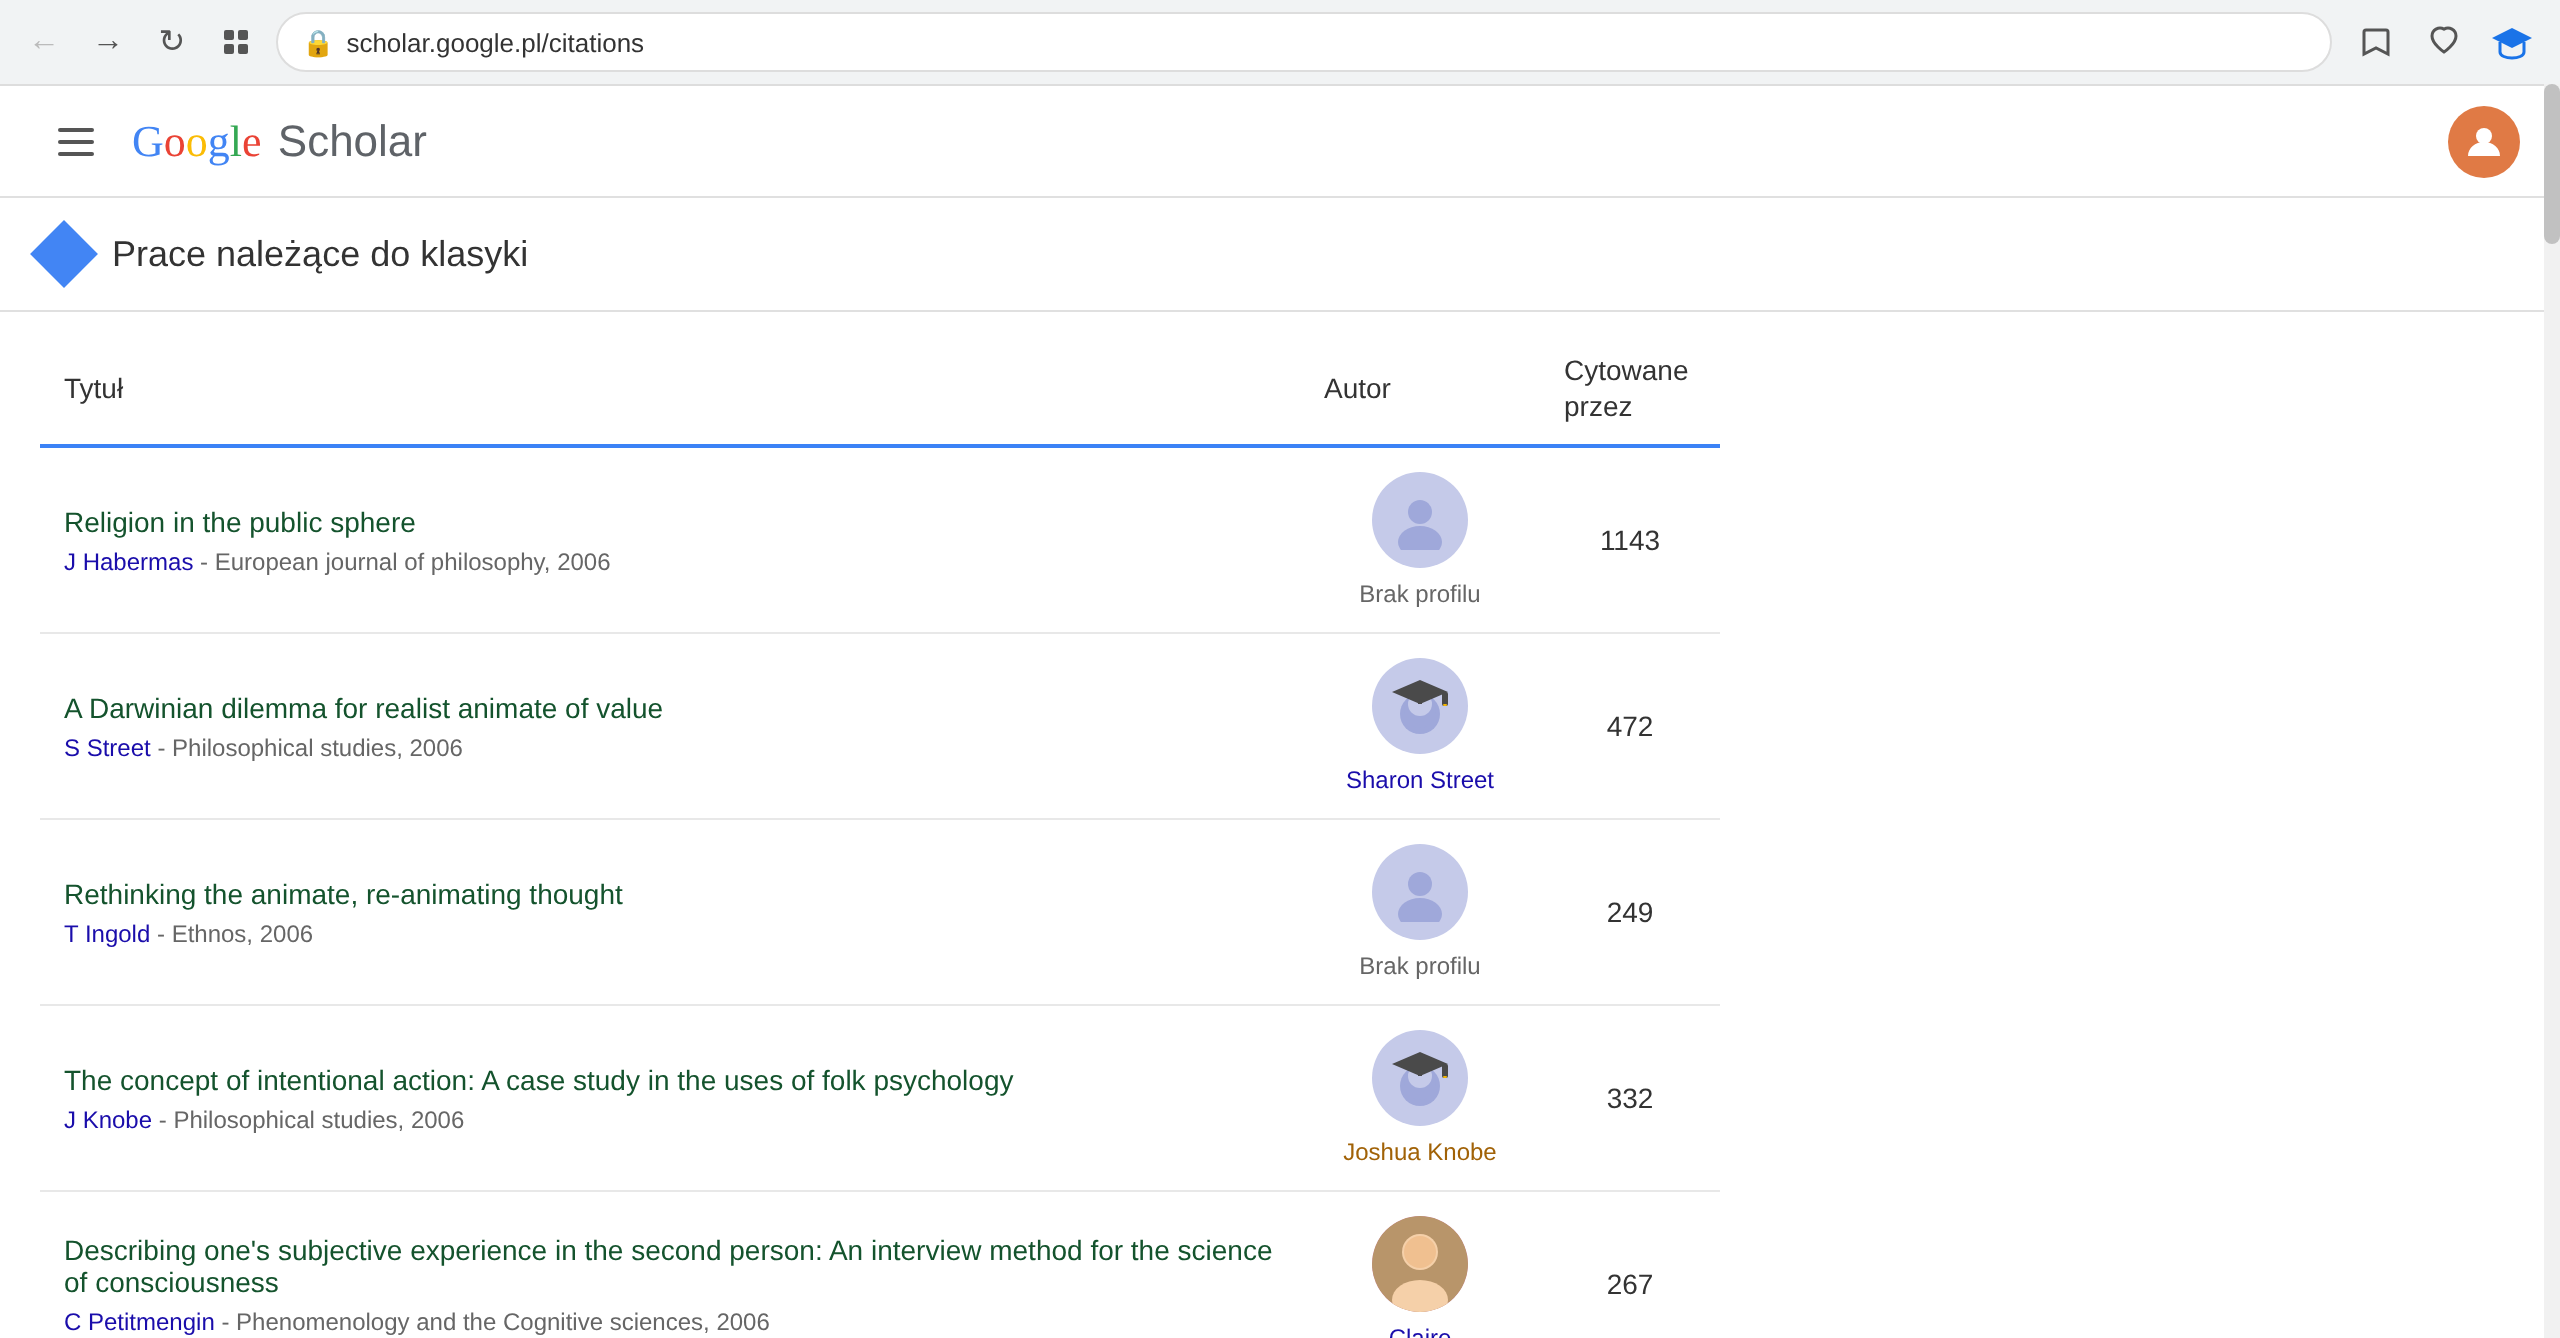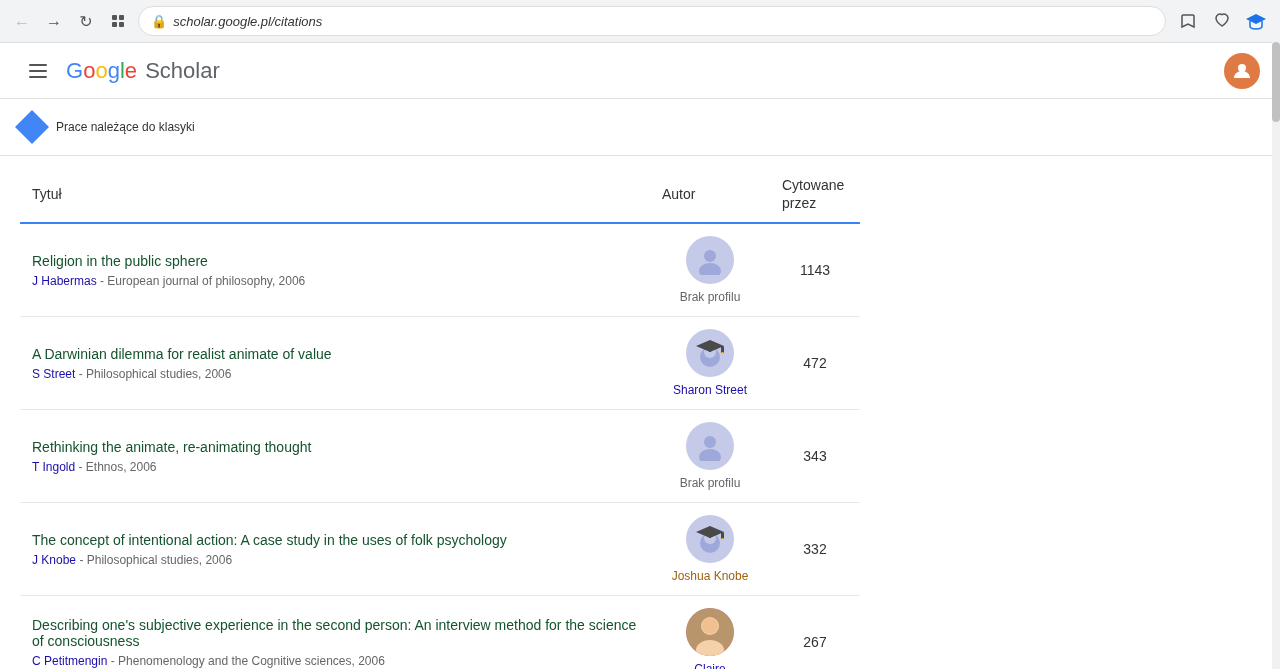--- a/index.html
+++ b/index.html
@@ -29,21 +29,21 @@
       display: flex;
       align-items: center;
       background: #fff;
       border: 1px solid #ddd;
       border-radius: 20px;
       padding: 4px 12px;
       height: 30px;
       gap: 6px;
     }
     .address-bar .lock-icon { color: #1e7e34; font-size: 13px; }
-    .address-bar .url-text { font-size: 13px; color: #333; flex: 1; font-style: italic; }
+    .address-bar .url-text { font-size: 13px; color: #333; flex: 1; }
     .browser-actions {
       display: flex; gap: 6px; align-items: center;
     }
     .browser-action-btn {
       width: 28px; height: 28px; display: flex; align-items: center; justify-content: center;
       border: none; background: none; cursor: pointer; border-radius: 50%; color: #555; font-size: 16px;
     }
 
     
     .scholar-header {
@@ -55,21 +55,21 @@
     }
     .hamburger-btn {
       width: 36px; height: 36px; display: flex; align-items: center; justify-content: center;
       cursor: pointer; border-radius: 50%; border: none; background: none; color: #555;
       font-size: 18px; margin-right: 10px;
     }
     .logo {
       display: flex; align-items: center; gap: 0; font-size: 22px; font-weight: 400;
       margin-right: auto;
     }
-    .logo-google { font-family: Liberation Sans, sans-serif; }
+    .logo-google { font-family: Liberation Serif, serif; }
     .logo-google .g1 { color: #4285f4; }
     .logo-google .g2 { color: #ea4335; }
     .logo-google .g3 { color: #fbbc05; }
     .logo-google .g4 { color: #4285f4; }
     .logo-google .g5 { color: #34a853; }
     .logo-google .g6 { color: #ea4335; }
     .logo-scholar { color: #5f6368; font-size: 22px; margin-left: 2px; }
     .user-avatar {
       width: 36px; height: 36px; border-radius: 50%;
       background: #e07a45;
@@ -84,21 +84,21 @@
       padding: 16px 20px;
       gap: 12px;
       border-bottom: 1px solid #e0e0e0;
     }
     .diamond-icon {
       width: 24px; height: 24px;
       background: #4285f4;
       transform: rotate(45deg);
       flex-shrink: 0;
     }
-    .page-title { font-size: 12px; color: #333; font-weight: 400; text-align: right; }
+    .page-title { font-size: 18px; color: #333; font-weight: 400; text-align: right; }
 
     
     .main-content {
       padding: 10px 20px 20px 20px;
     }
 
     
     .citations-table {
       width: 840px;
       border-collapse: collapse;
@@ -294,21 +294,21 @@
       </span>
     </td>
           <td class="author-cell">
         <div style="width:48px;height:48px;border-radius:50%;background:#c5cae9;margin:0 auto 4px auto;display:flex;align-items:center;justify-content:center;">
           <svg width="30" height="30" viewBox="0 0 30 30">
             <circle cx="15" cy="11" r="6" fill="#9fa8da"></circle>
             <ellipse cx="15" cy="26" rx="11" ry="8" fill="#9fa8da"></ellipse>
           </svg>
         </div>
       <span class="author-name">Brak profilu</span></td>
-          <td class="citation-count">343</td>
+          <td class="citation-count">249</td>
         </tr>
         <tr class="table-row">
           <td>
       <a href="#" class="article-title">The concept of intentional action: A case study in the uses of folk psychology</a>
       <span class="article-meta">
         <a href="#">J Knobe</a>
         - Philosophical studies, 2006
       </span>
     </td>
           <td class="author-cell">

